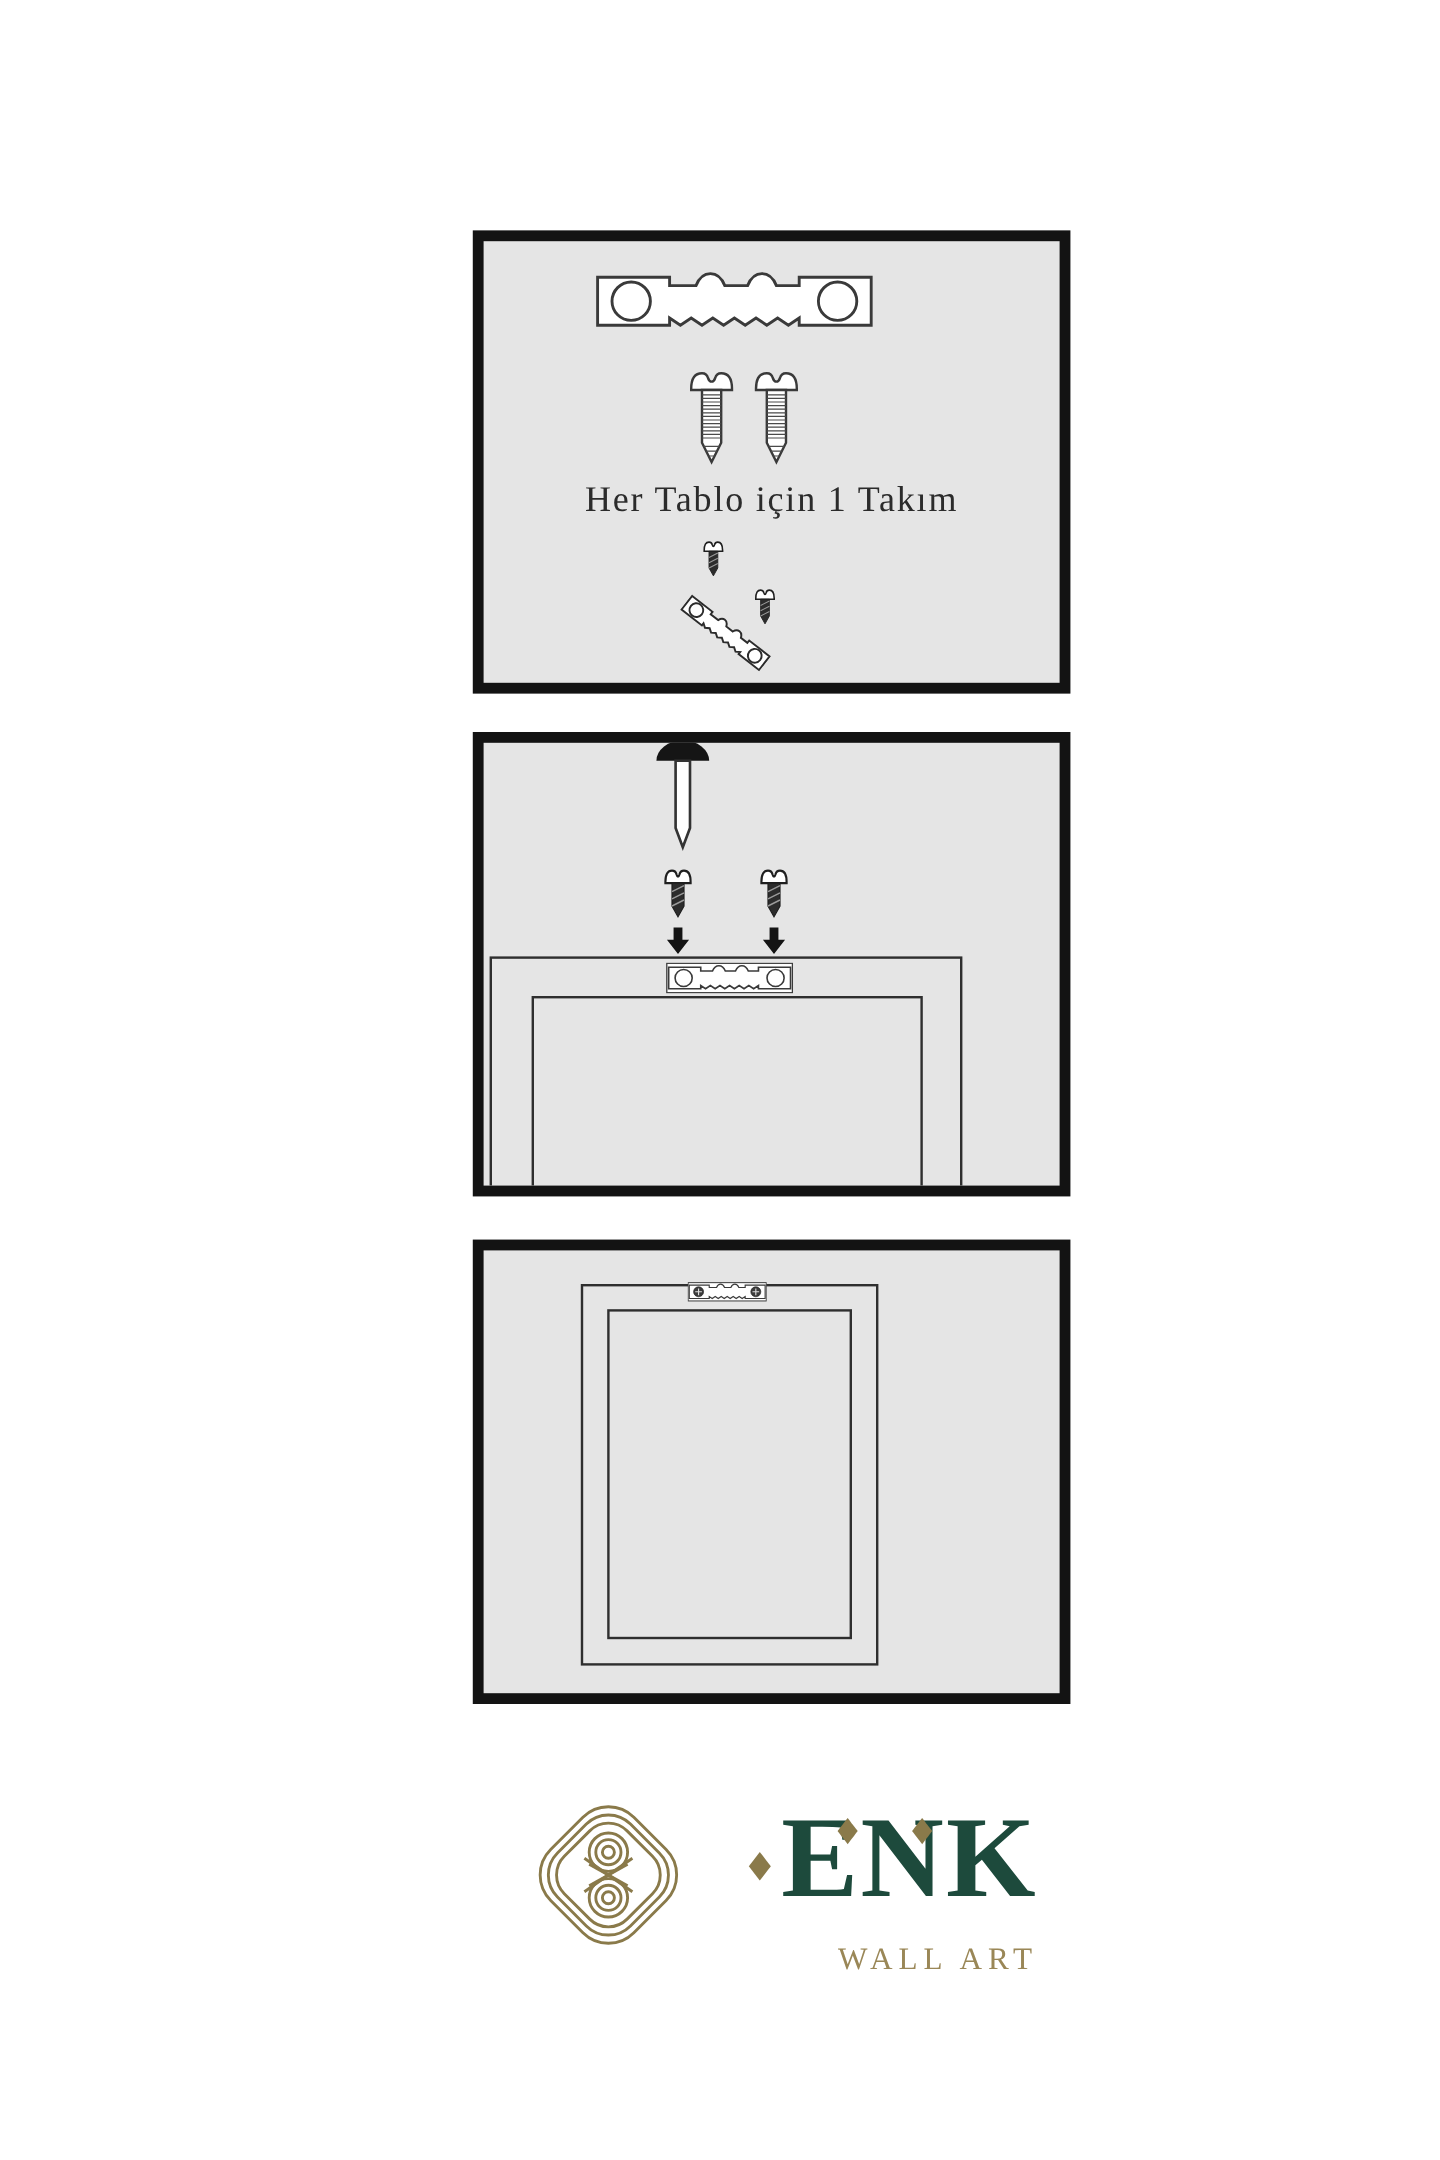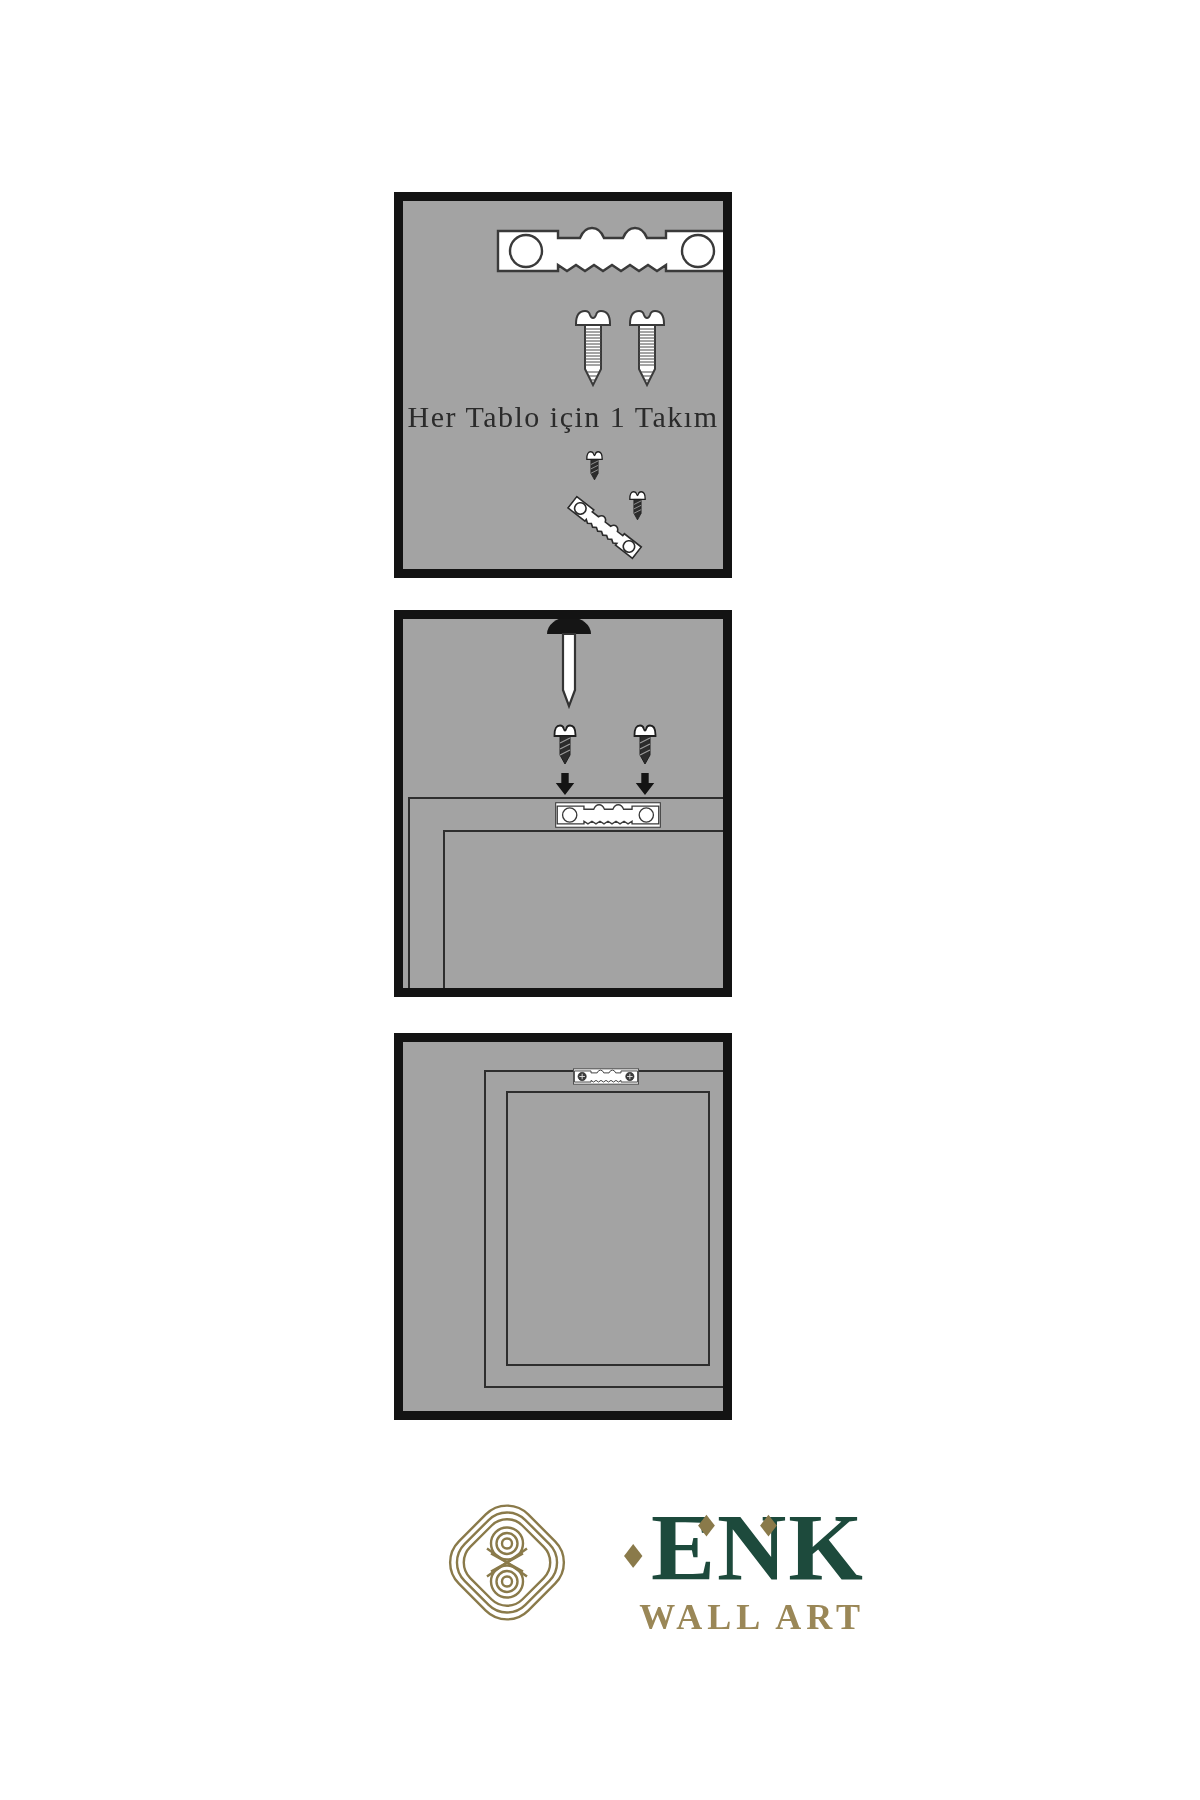--- a/index.html
+++ b/index.html
@@ -1,32 +1,32 @@
 <!DOCTYPE html>
 <html style="--border: #131313; --ink: #3a3a3a; --dark: #1a1a1a; --green: #1d4a3c; --gold: #9a8757; --gold_dark: #8a7a4a;"><head>
 <meta charset="utf-8">
 <style>
   html,body{margin:0;padding:0;background:#fff;}
   #page{position:relative;width:1200px;height:1800px;background:#fff;overflow:hidden;
         font-family:"Liberation Serif", serif;}
-  .panel{position:absolute;left:394px;width:338px;box-sizing:border-box;
-         border:9px solid var(--border,#131313);background:#a3a3a3;overflow:hidden;}
+  .panel{position:absolute;left:394px;width:498px;box-sizing:border-box;
+         border:9px solid var(--border,#131313);background:#e5e5e5;overflow:hidden;}
   #panel1{top:192px;height:386px;}
   #panel2{top:610px;height:387px;}
   #panel3{top:1033px;height:387px;}
   .abs{position:absolute;}
   .caption{position:absolute;left:0;right:0;top:199px;text-align:center;
            font-size:30px;letter-spacing:1.5px;color:#2b2b2b;font-weight:normal;}
   .frame-rect{position:absolute;border:2px solid #2e2e2e;background:transparent;}
   .frame-rect.thick{border-width:2.5px;}
   .wordmark{position:absolute;left:565px;top:1500px;width:300px;text-align:right;}
   .brand-name{font-size:96px;font-weight:bold;line-height:96px;letter-spacing:2px;
               color:var(--green,#1d4a3c);}
-  .brand-sub{font-size:36px;line-height:34px;letter-spacing:5px;margin-top:4px;
-             color:var(--gold,#9a8757);font-weight:bold;}
+  .brand-sub{font-size:26px;line-height:34px;letter-spacing:5px;margin-top:20px;
+             color:var(--gold,#9a8757);font-weight:normal;}
   .diamond{position:absolute;color:var(--gold_dark,#8a7a4a);transform:scaleY(1.3);
            line-height:1;}
   .d1{left:624px;top:1542px;font-size:24px;}
   .d2{left:698px;top:1513px;font-size:22px;}
   .d3{left:760px;top:1513px;font-size:22px;}
   svg{display:block;}
 </style>
 </head>
 <body>
 

